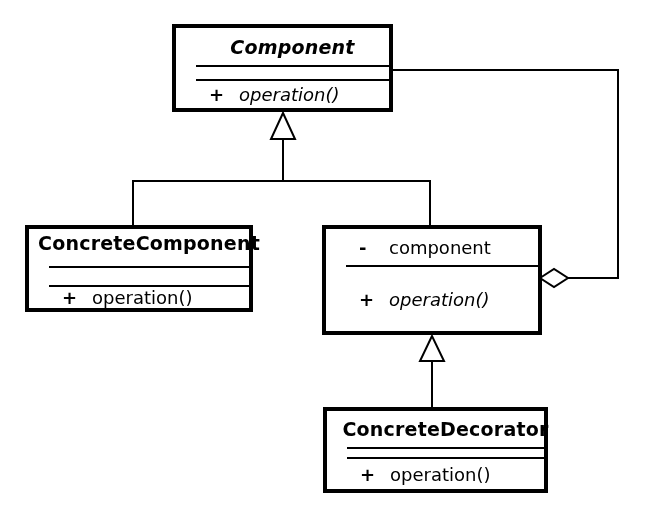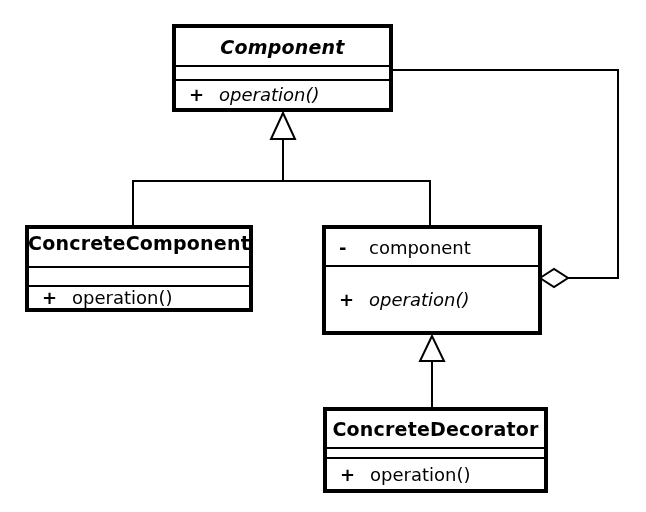--- a/index.html
+++ b/index.html
@@ -23,20 +23,21 @@
     width: 646px;
     height: 512px;
   }
   .uml-class {
     position: absolute;
     box-sizing: border-box;
     border: 4px solid #000000;
     background: #ffffff;
     display: flex;
     flex-direction: column;
+    padding-left: 20px;
   }
   .compartment {
     box-sizing: border-box;
     display: flex;
     align-items: center;
   }
   .compartment + .compartment {
     border-top: 2px solid #000000;
   }
   .class-name {

